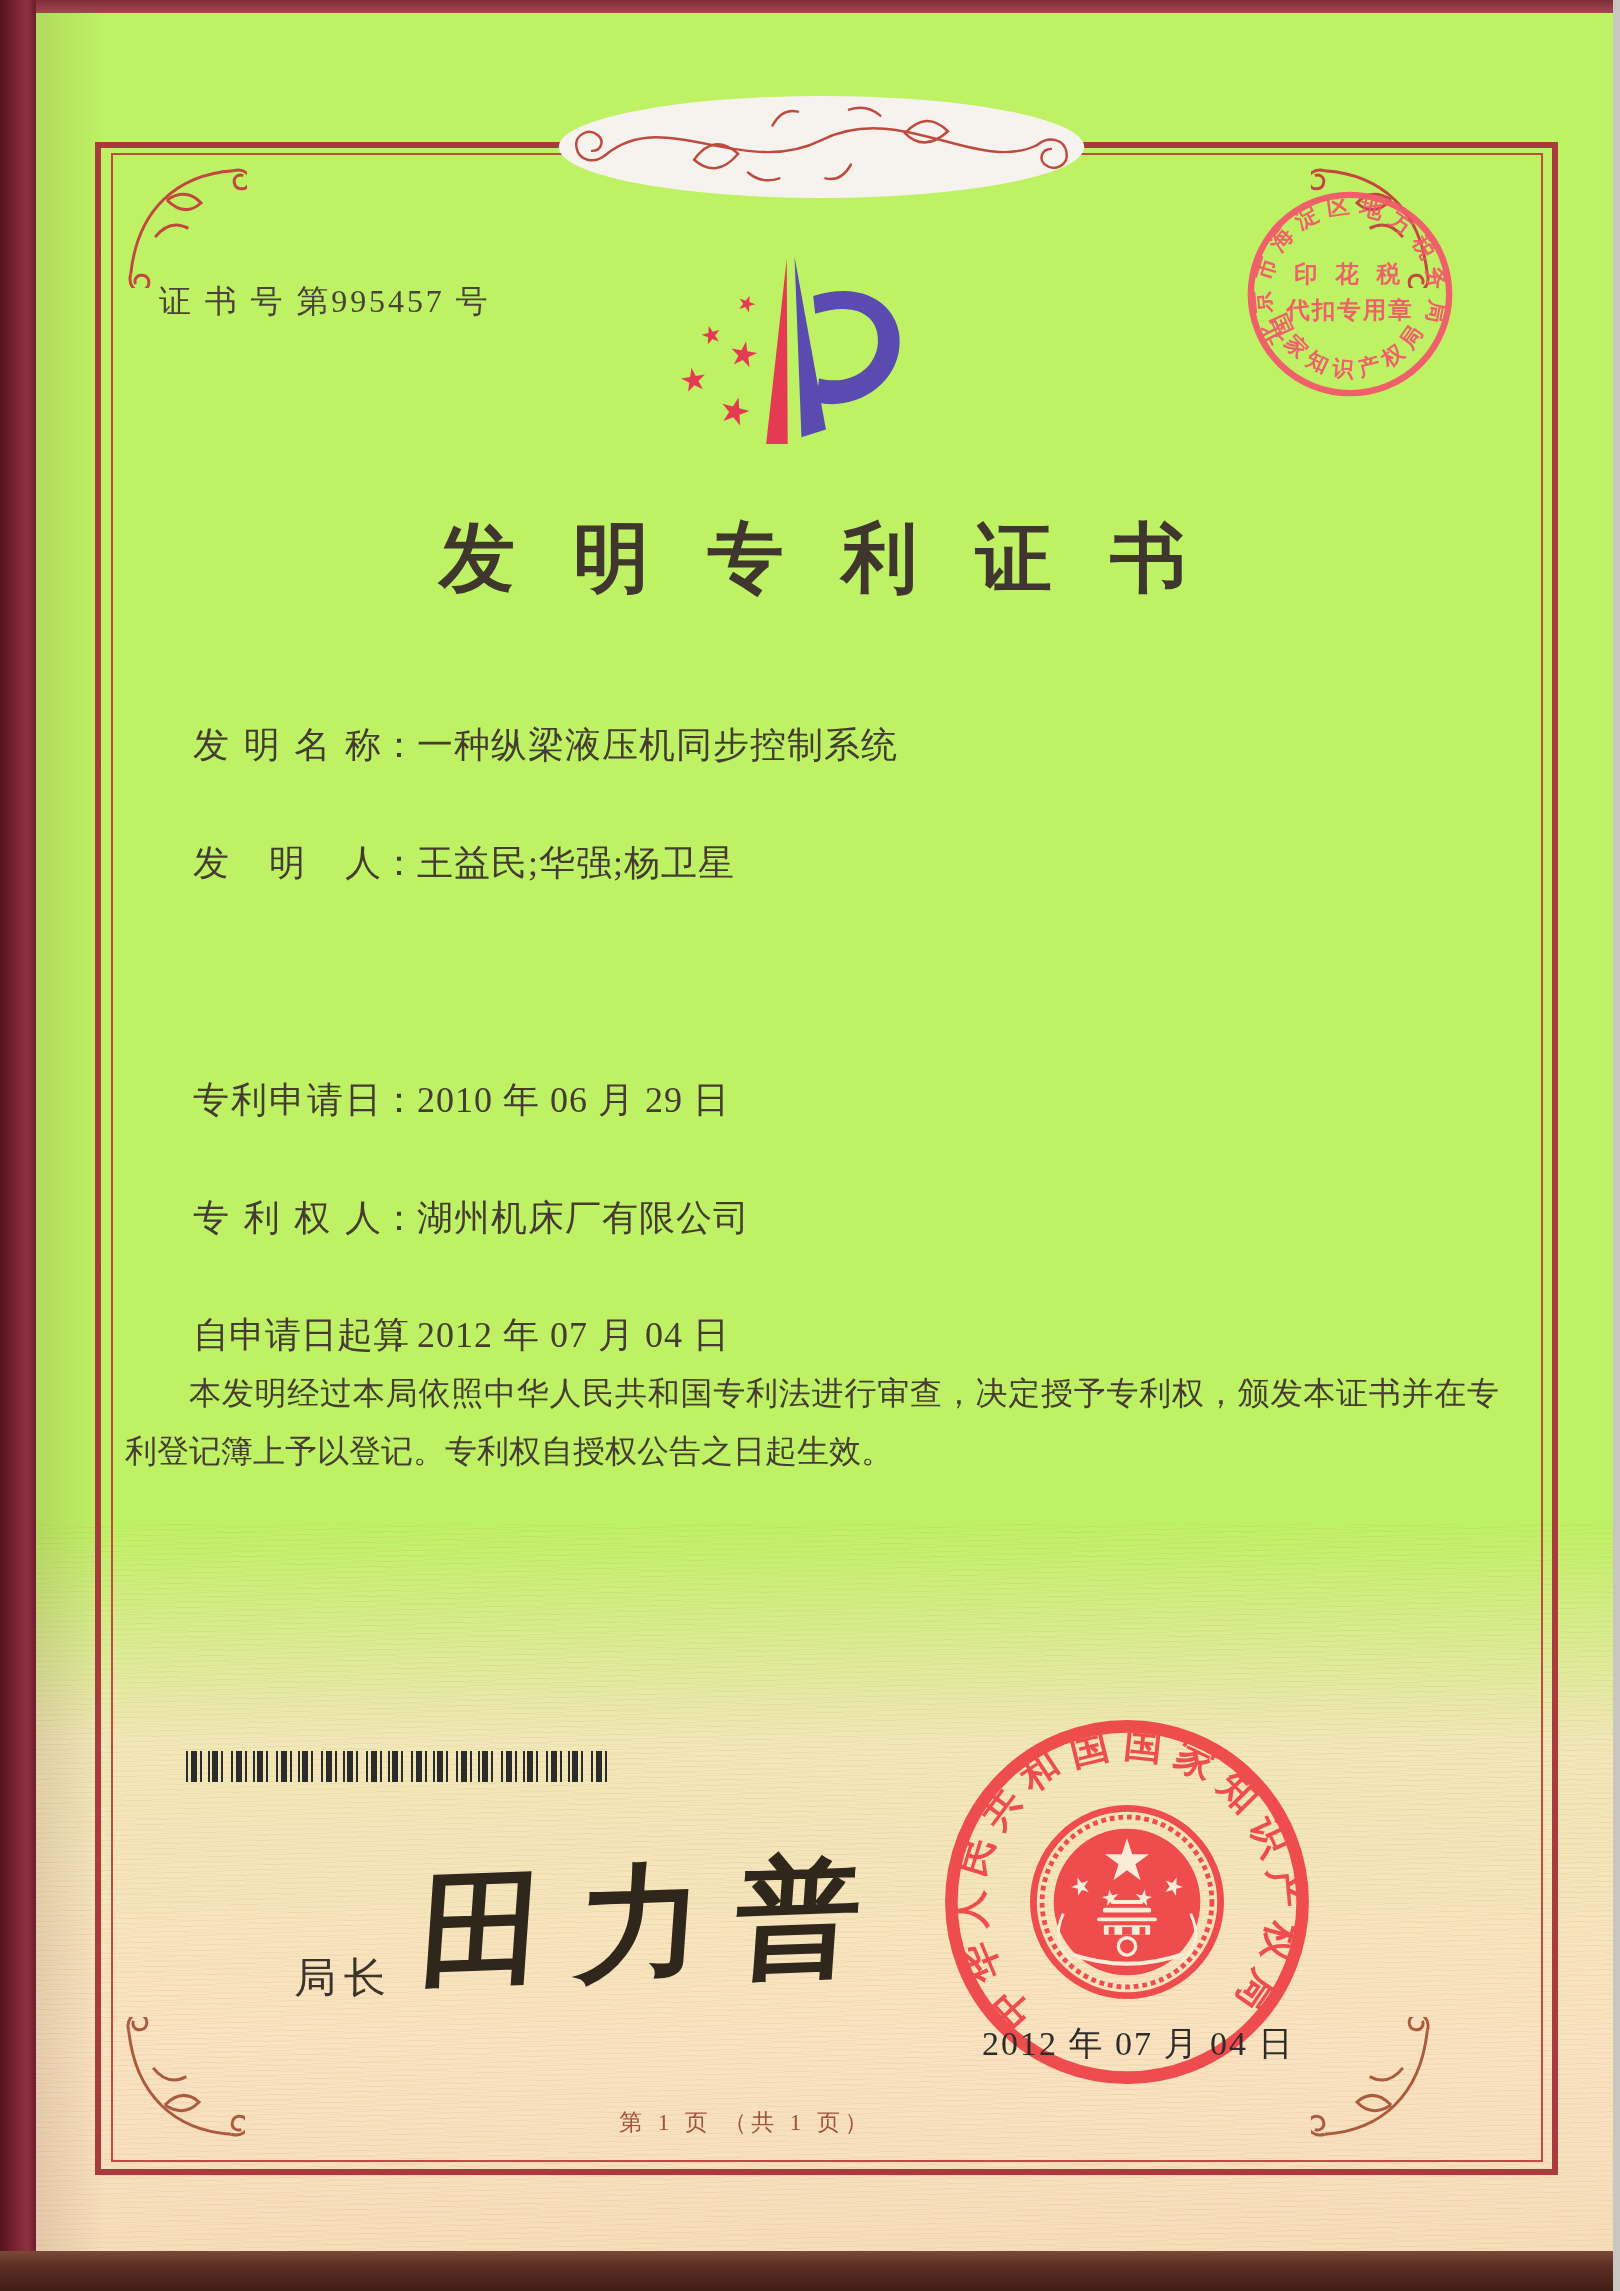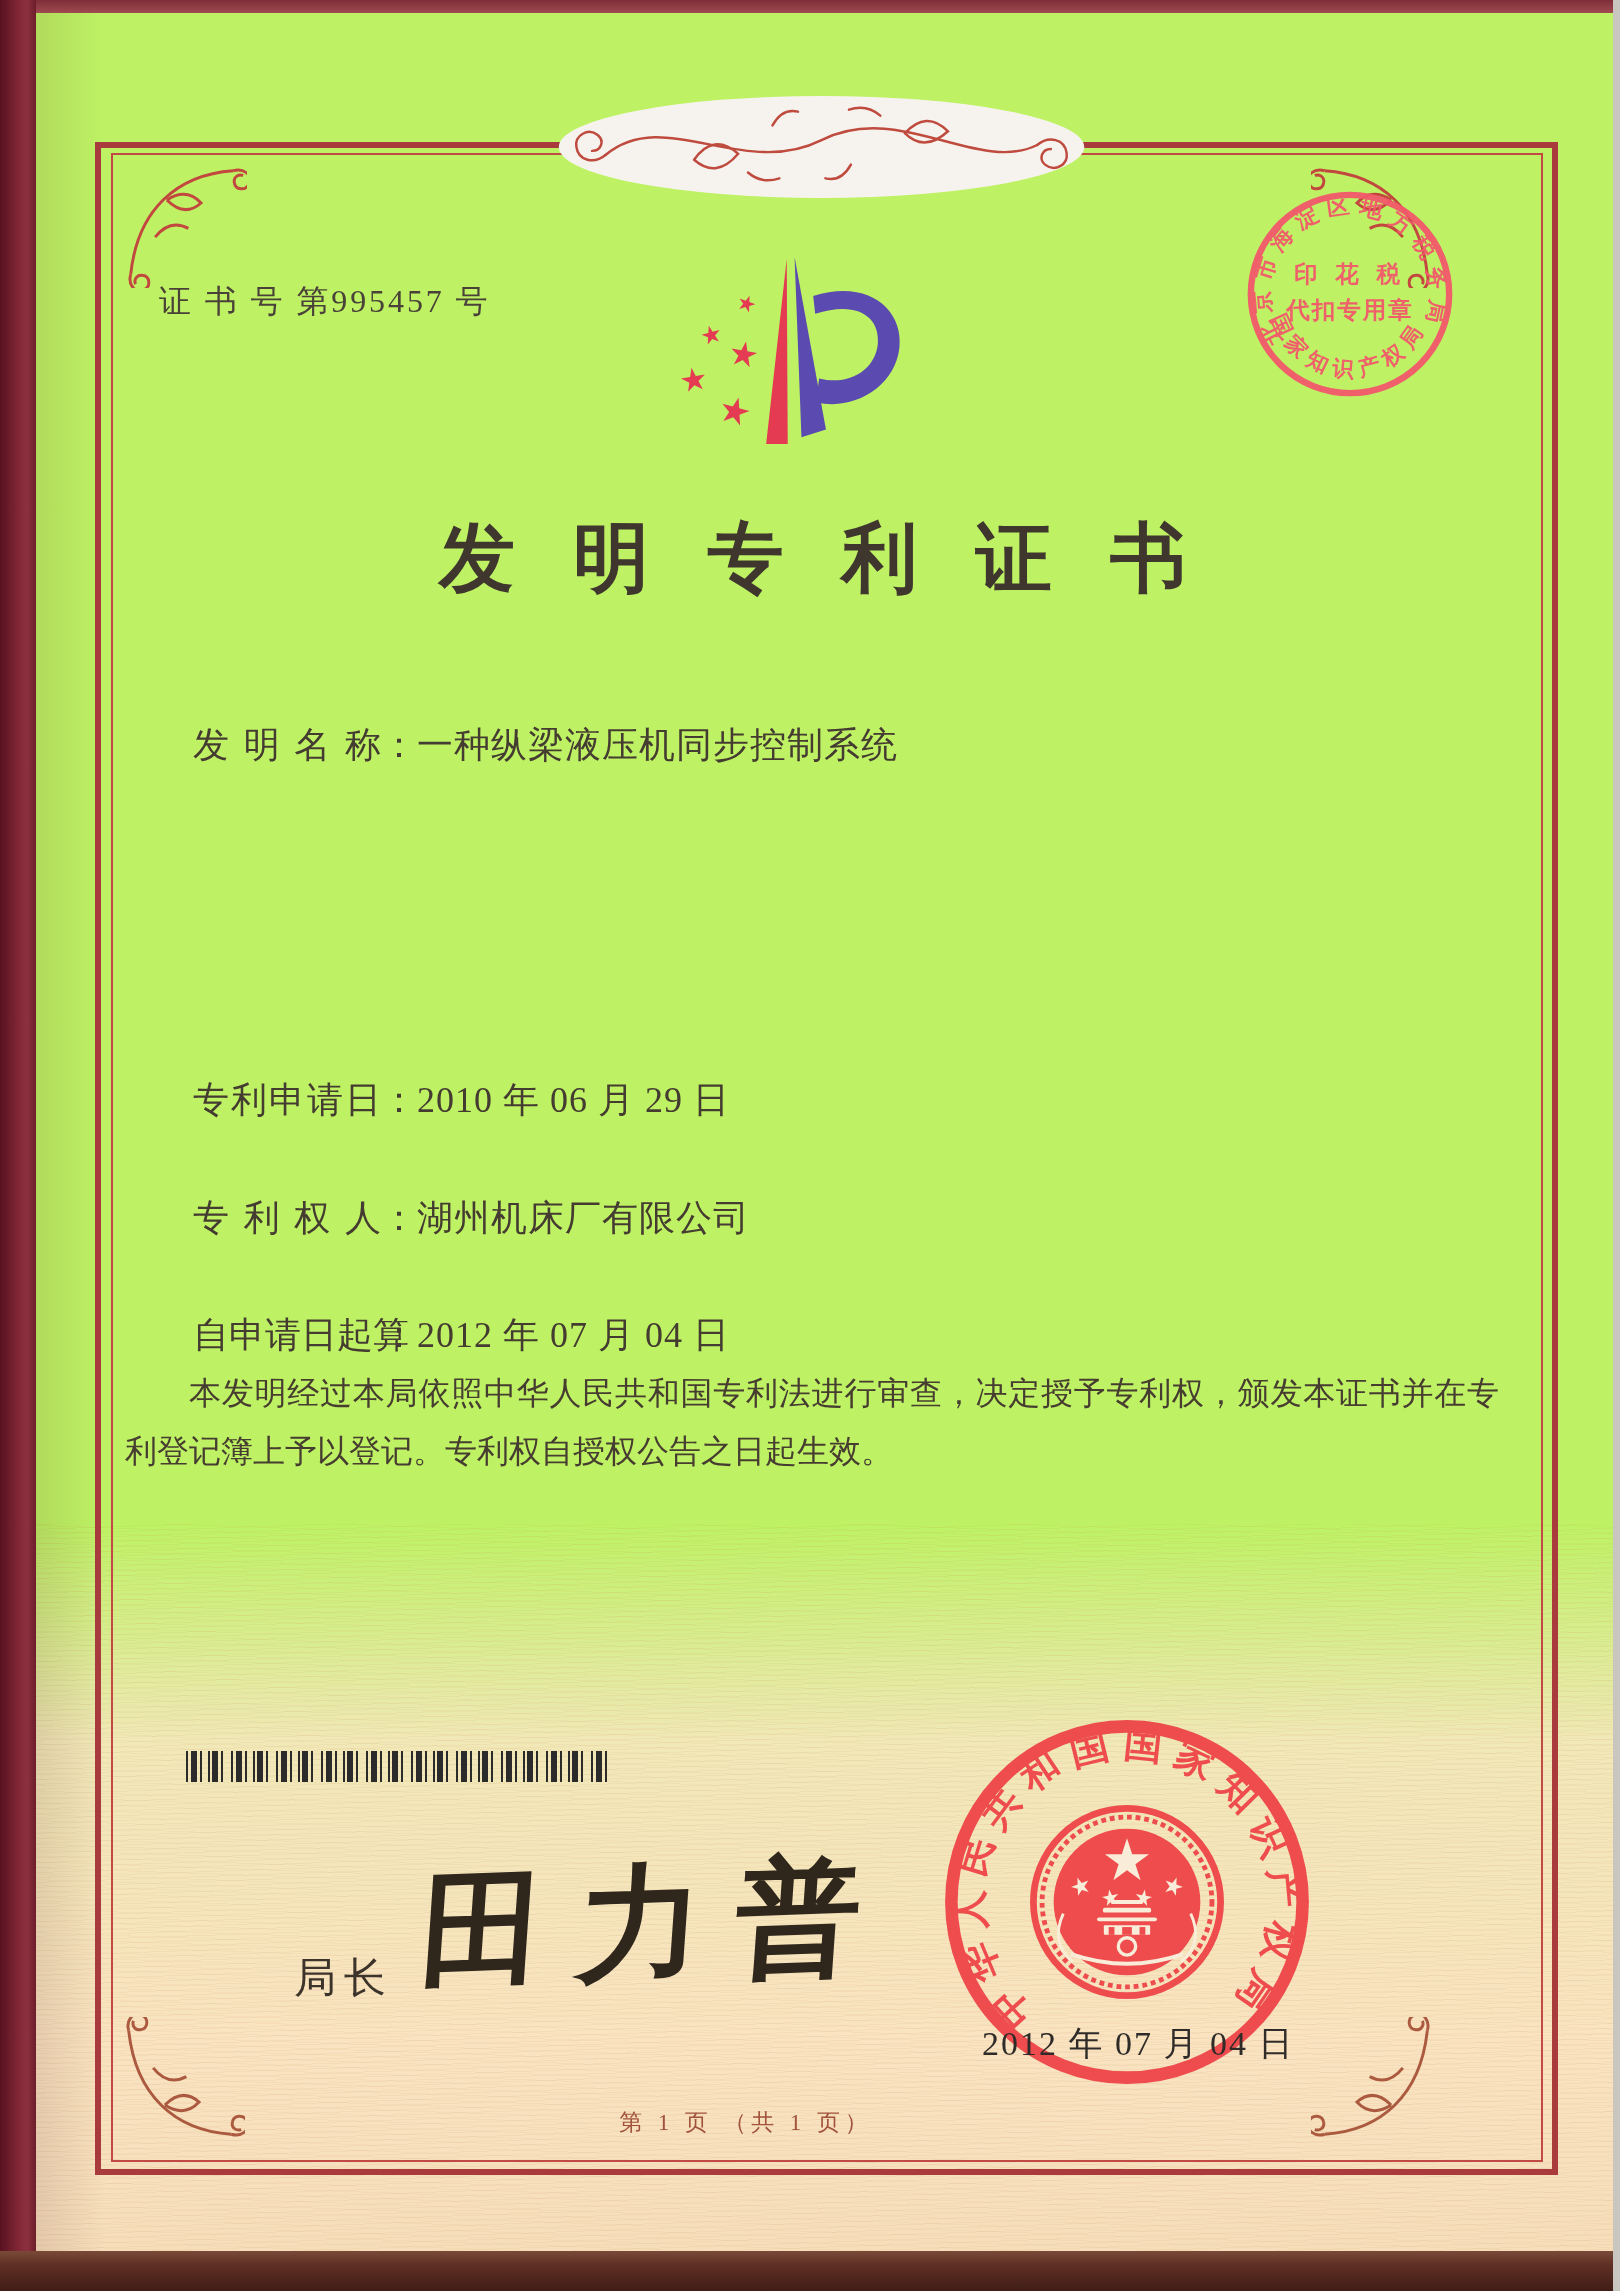--- a/index.html
+++ b/index.html
@@ -140,20 +140,23 @@
     </text>
     <text x="0" y="-12" text-anchor="middle" font-size="24" font-weight="600" letter-spacing="6" fill="#f2596b">印 花 税</text>
     <text x="0" y="24" text-anchor="middle" font-size="24" font-weight="600" letter-spacing="2" fill="#f2596b">代扣专用章</text>
   </svg>
 
   <div class="abs frow r0">
     <span class="lbl">发明名称</span><span>：</span><span class="val">一种纵梁液压机同步控制系统</span>
   </div>
 
   <div class="abs title">发 明 专 利 证 书</div>
+  <div class="abs frow r1">
+    <span class="lbl">发明人</span><span>：</span><span class="val">王益民;华强;杨卫星</span>
+  </div>
   <div class="abs frow r3">
     <span class="lbl">专利申请日</span><span>：</span><span class="val">2010 年 06 月 29 日</span>
   </div>
   <div class="abs frow r4">
     <span class="lbl">专利权人</span><span>：</span><span class="val">湖州机床厂有限公司</span>
   </div>
   <div class="abs frow r5">
     <span class="lbl">自申请日起算</span><span>：</span><span class="val">2012 年 07 月 04 日</span>
   </div>
 

